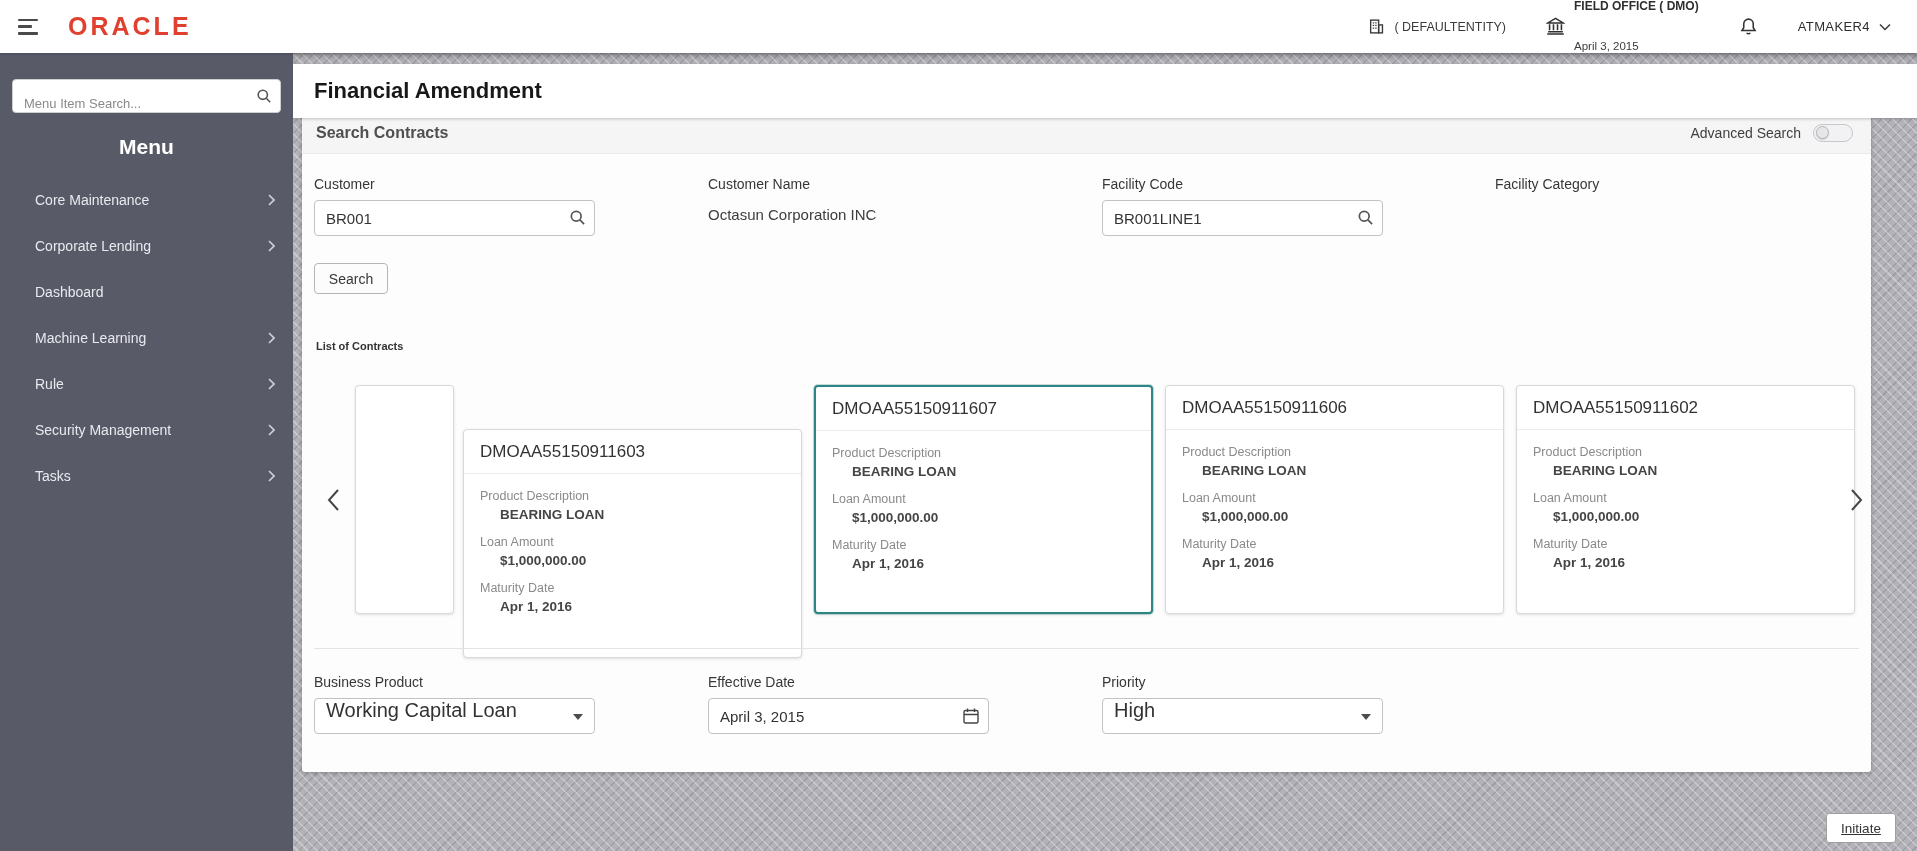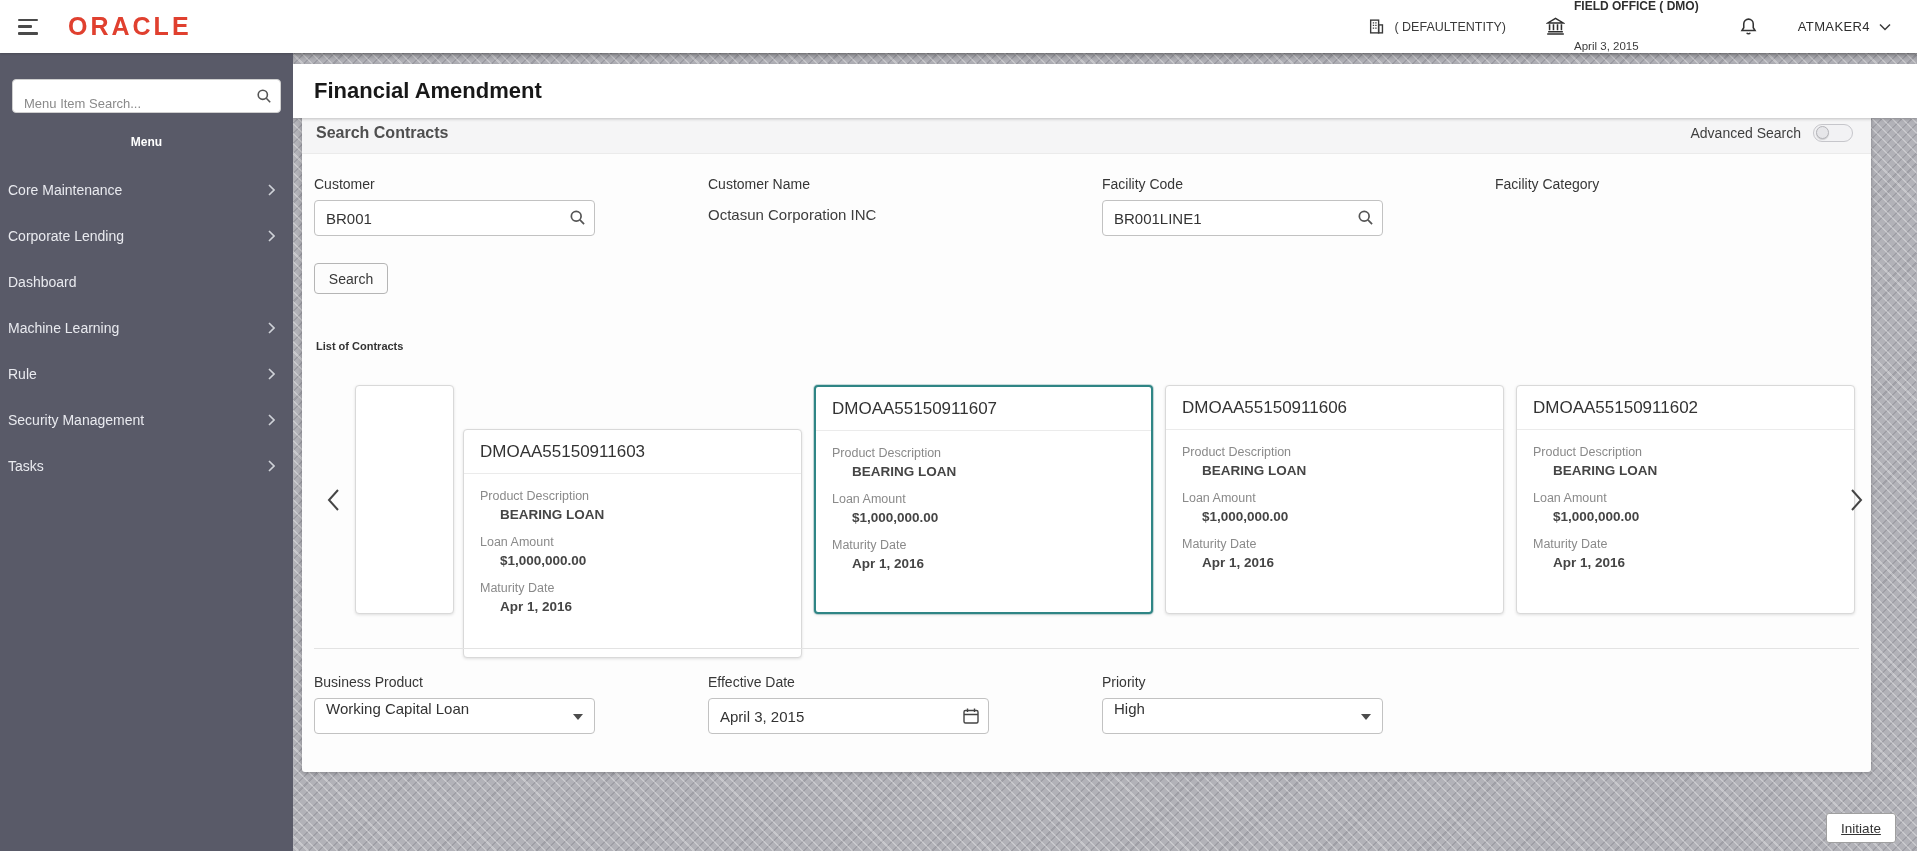--- a/index.html
+++ b/index.html
@@ -34,24 +34,24 @@
 
   
   .sidebar { position:absolute; left:0; top:53px; width:293px; bottom:0; background:#595a68; z-index:9; }
   .side-search { position:relative; margin:26px 12px 0 12px; }
   .side-search input {
     width:100%; height:34px; border:1px solid #cfcfcf; border-radius:4px; background:#fff;
     padding:15px 34px 0 11px; font-size:13px; color:#333; outline:none; font-family:inherit;
   }
   .side-search input::placeholder { color:#8a8a8a; }
   .side-search .mag { position:absolute; right:9px; top:9px; }
-  .menu-title { margin-top:22px; text-align:center; color:#ffffff; font-size:12px; font-weight:700; }
+  .menu-title { margin-top:22px; text-align:center; color:#ffffff; font-size:21px; font-weight:700; }
   .side-nav { margin-top:18px; }
   .nav-item {
-    height:46px; display:flex; align-items:center; padding:0 18px 0 8px;
+    height:46px; display:flex; align-items:center; padding:0 18px 0 35px;
     color:#e9eaef; font-size:14px; cursor:pointer;
   }
   .nav-item .grow { flex:1; }
 
   
   .content-shadow { position:absolute; left:293px; top:53px; right:0; height:11px;
     box-shadow: inset 0 6px 7px -4px rgba(0,0,0,.35); }
   .titlebar {
     position:absolute; left:293px; top:64px; width:1624px; height:54px; background:#ffffff;
     display:flex; align-items:center; box-shadow:0 1px 3px rgba(0,0,0,.22); z-index:5;
@@ -80,21 +80,21 @@
   .in-wrap { position:relative; margin-top:8px; }
   .in-wrap input {
     width:100%; height:36px; border:1px solid #c2c2c2; border-radius:4px; background:#fff;
     padding:0 34px 0 11px; font-size:15px; color:#333; outline:none; font-family:inherit;
   }
   .in-wrap .mag, .in-wrap .cal { position:absolute; right:9px; top:9px; cursor:pointer; }
   .static-value { margin-top:14px; font-size:15px; color:#3d3d3d; }
 
   .combo {
     position:relative; margin-top:8px; height:36px; border:1px solid #c2c2c2; border-radius:4px; background:#fff;
-    display:flex; align-items:flex-end; padding:0 30px 16px 11px; font-size:15px; color:#333; cursor:pointer;
+    display:flex; align-items:flex-start; padding:0 30px 0 11px; font-size:20px; color:#333; cursor:pointer;
   }
   .caret { position:absolute; right:11px; top:15px; width:0; height:0;
     border-left:5px solid transparent; border-right:5px solid transparent; border-top:6px solid #4c4c4c; }
 
   .f-col1 { left:12px; } .f-col2 { left:406px; } .f-col3 { left:800px; } .f-col4 { left:1193px; }
   .row-top { top:64px; } .row-bottom { top:562px; }
 
   .search-btn {
     position:absolute; left:12px; top:151px; width:74px; height:31px;
     background:#fcfcfc; border:1px solid #b5b5b5; border-radius:4px;

